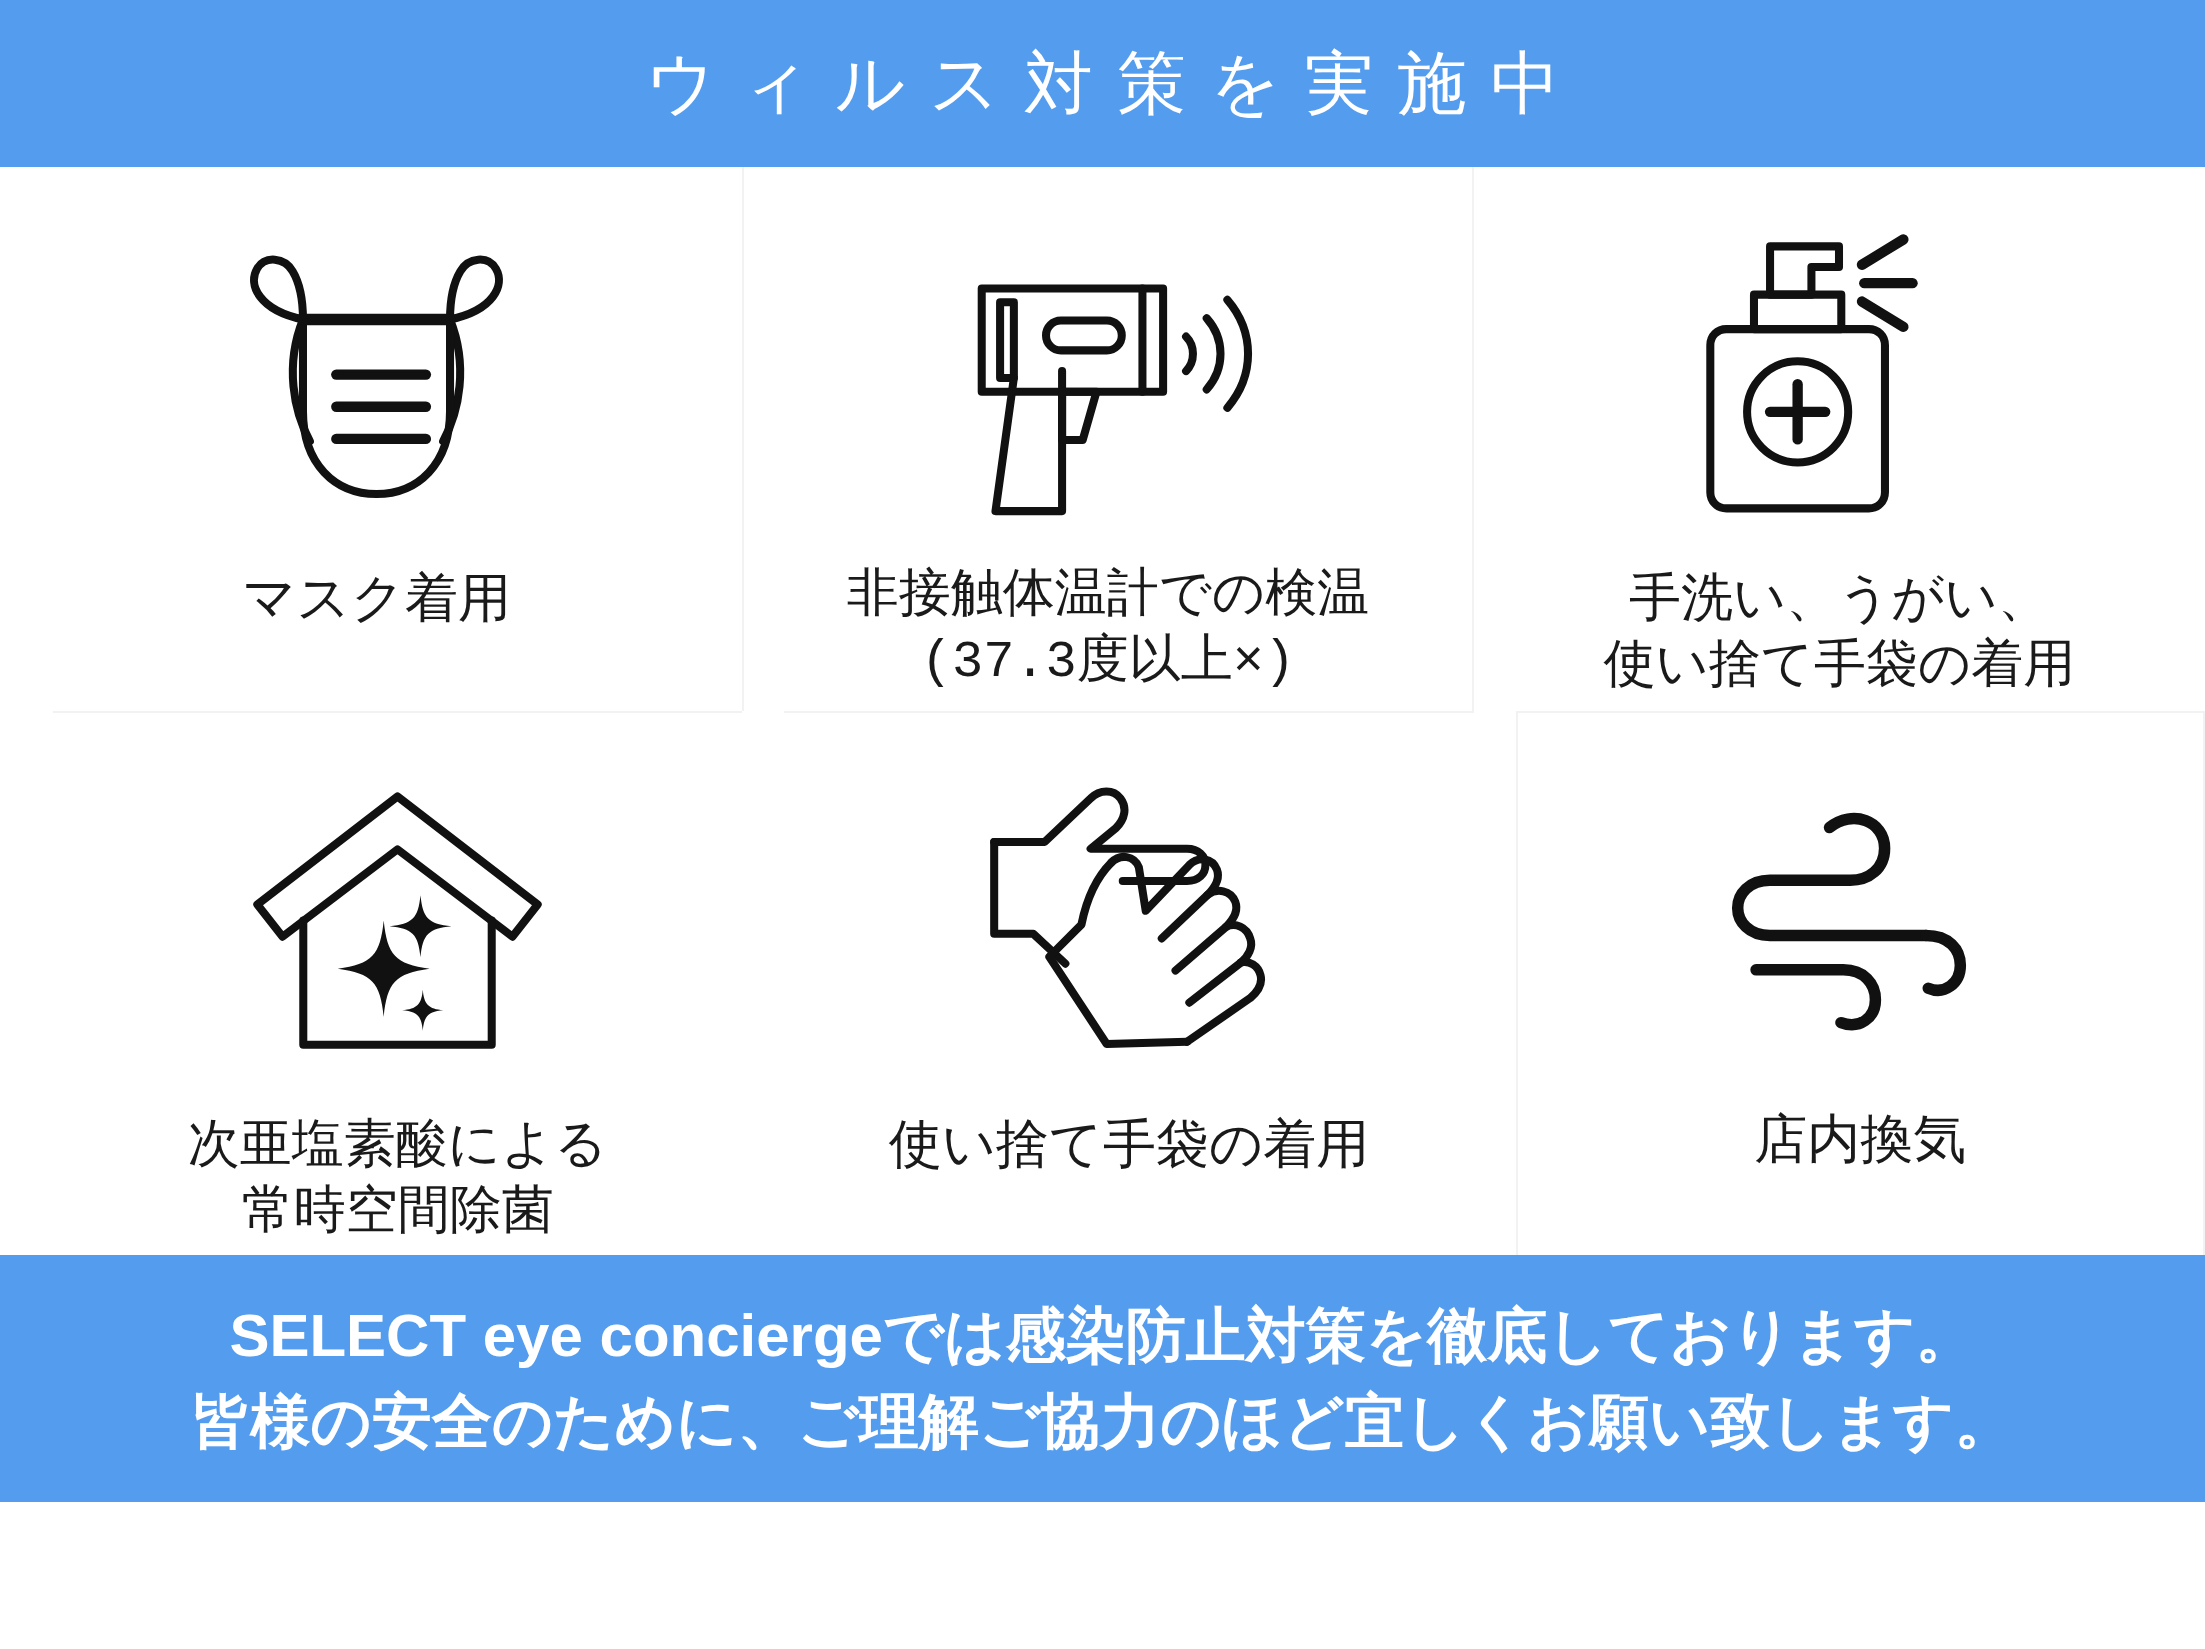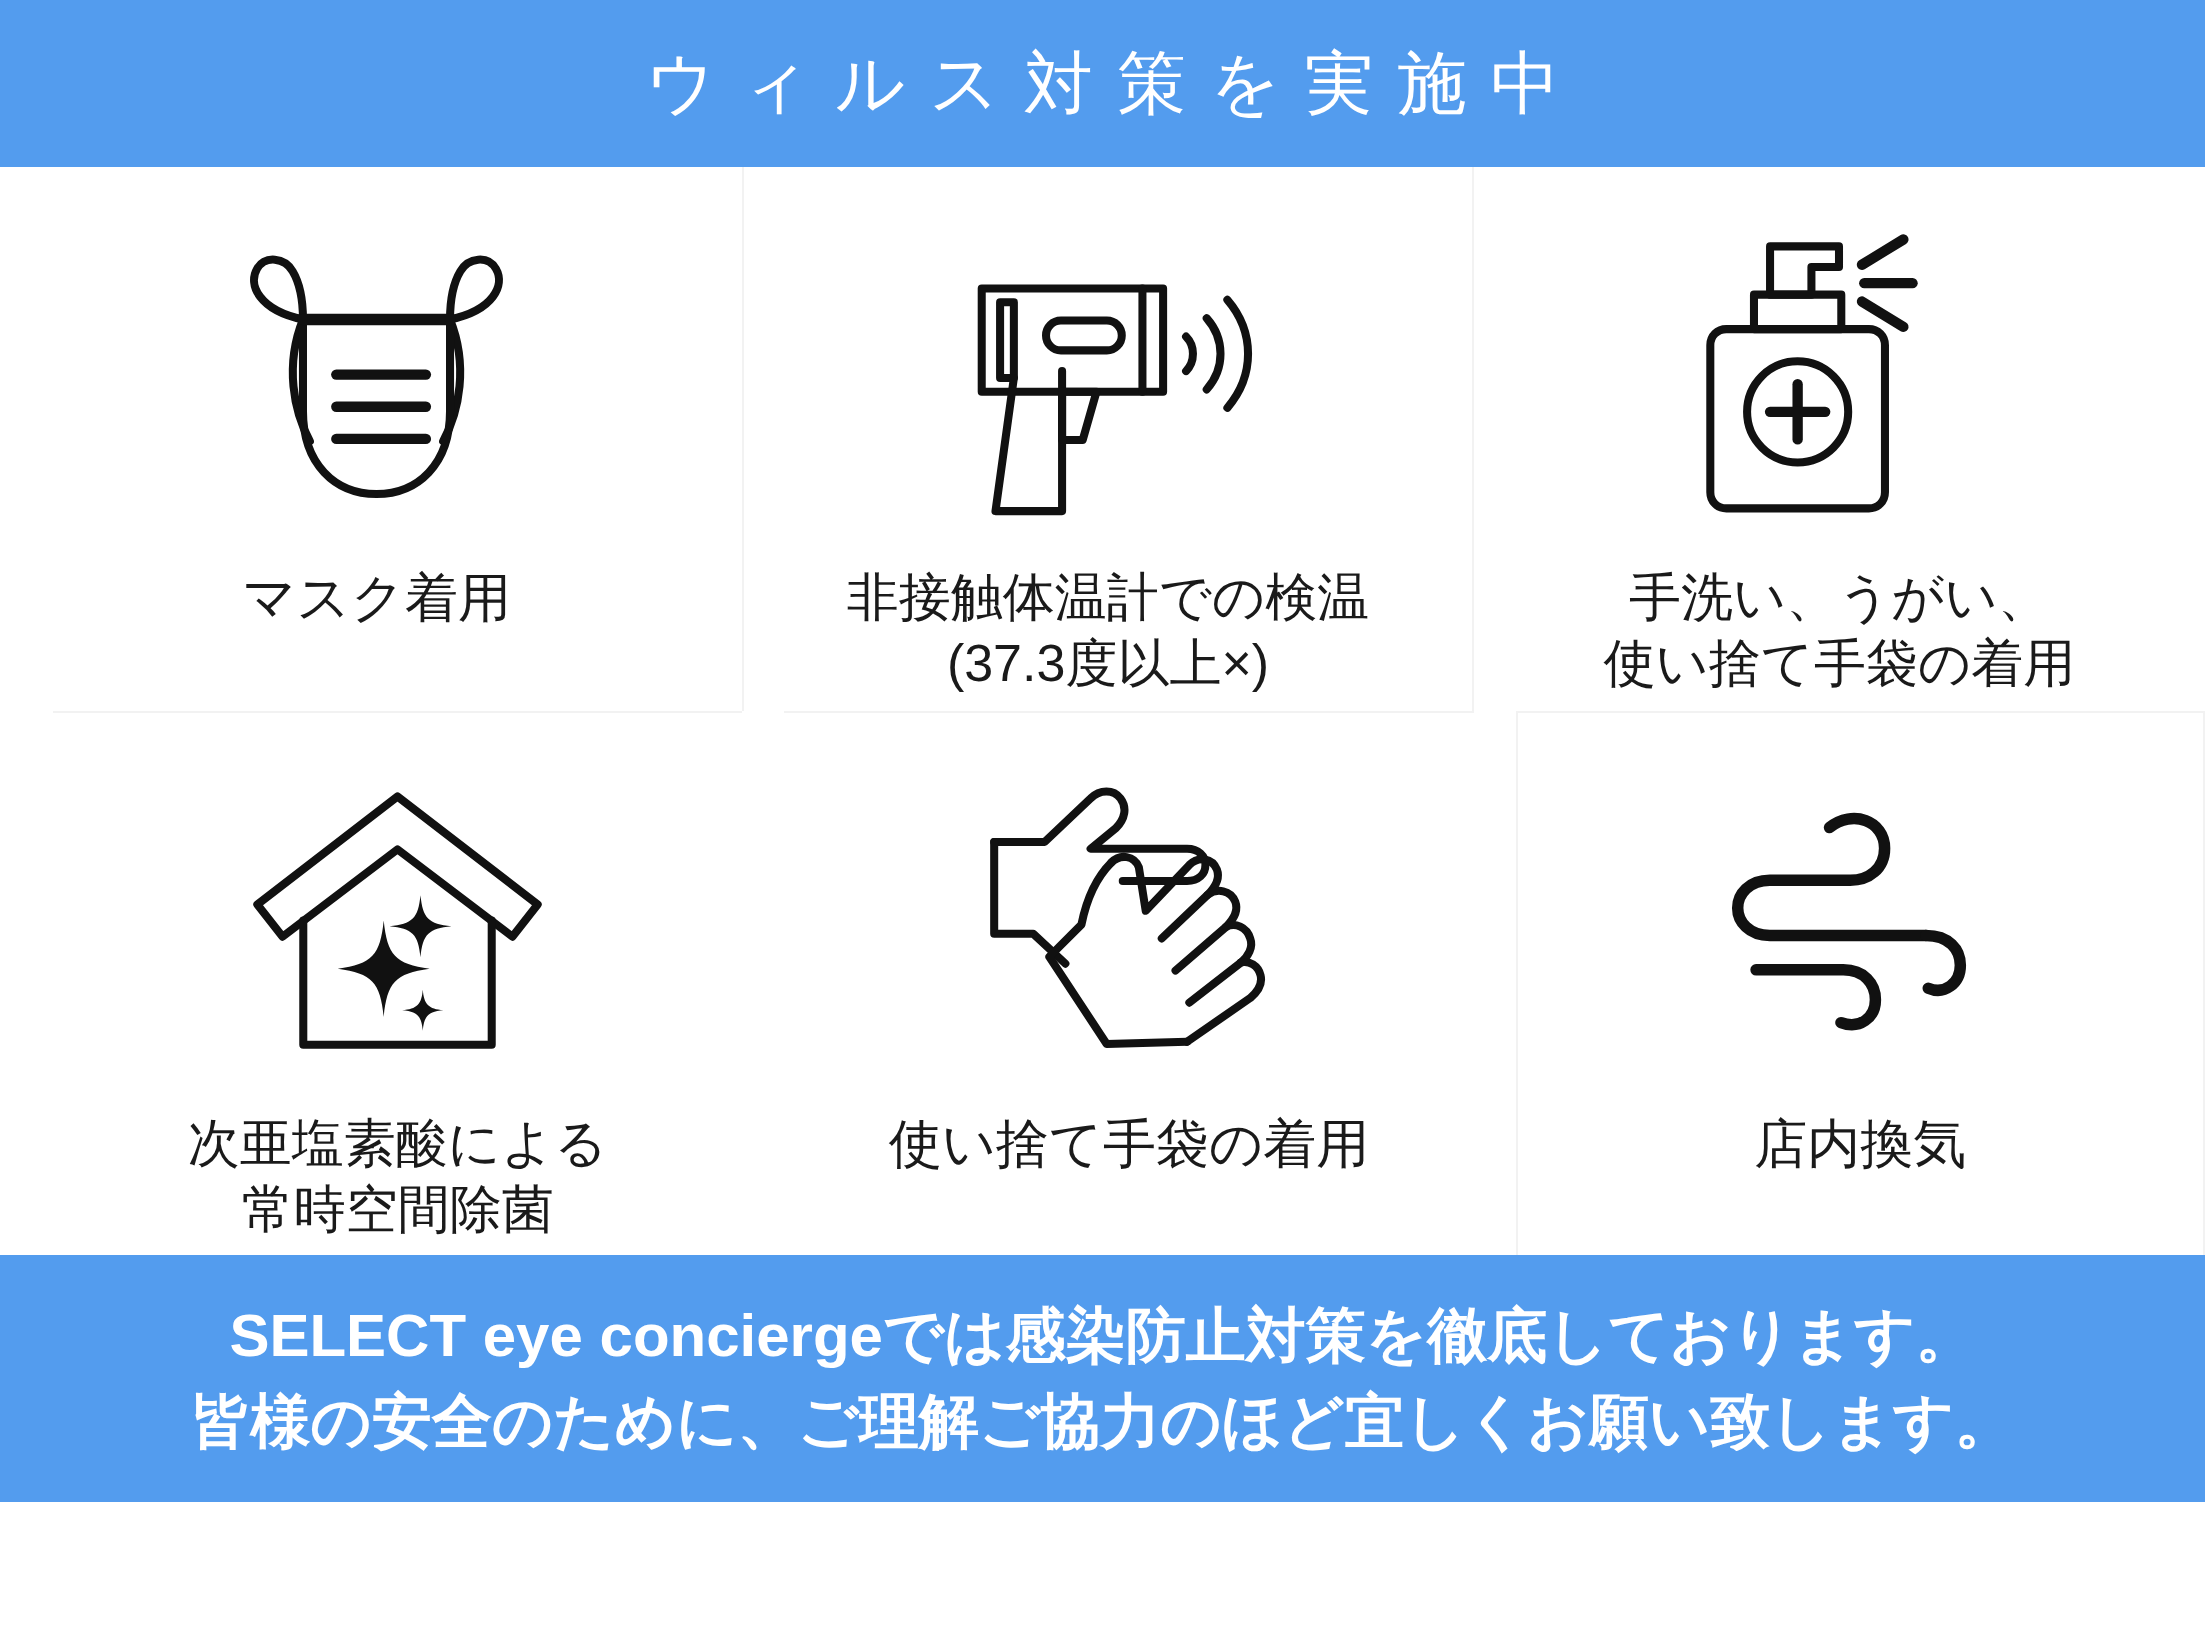--- a/index.html
+++ b/index.html
@@ -40,21 +40,21 @@
     grid-template-rows:1fr 1fr;
     background:#ffffff;
     padding-left:11px;
   }
   .cell {
     display:flex; flex-direction:column;
     align-items:center; justify-content:flex-start;
     position:relative;
     padding:23px 17px 11.5px 17px;
   }
-  .cell.col-mid { border-left:2.3px solid #f2f2f2; border-right:2.3px solid #f2f2f2; }
+  .cell.col-mid { border-left:2.3px solid #f2f2f2; border-right:2.3px solid #f2f2f2;font-family:Liberation Mono, monospace; }
   .cell.row-bot { border-top:2.3px solid #f2f2f2;margin-left:42px; }
 
   .icon-wrap {
     height:368px;
     display:flex; align-items:center; justify-content:center;
     width:100%;
   }
   .icon-wrap svg { display:block; }
 
   .cell-label {

